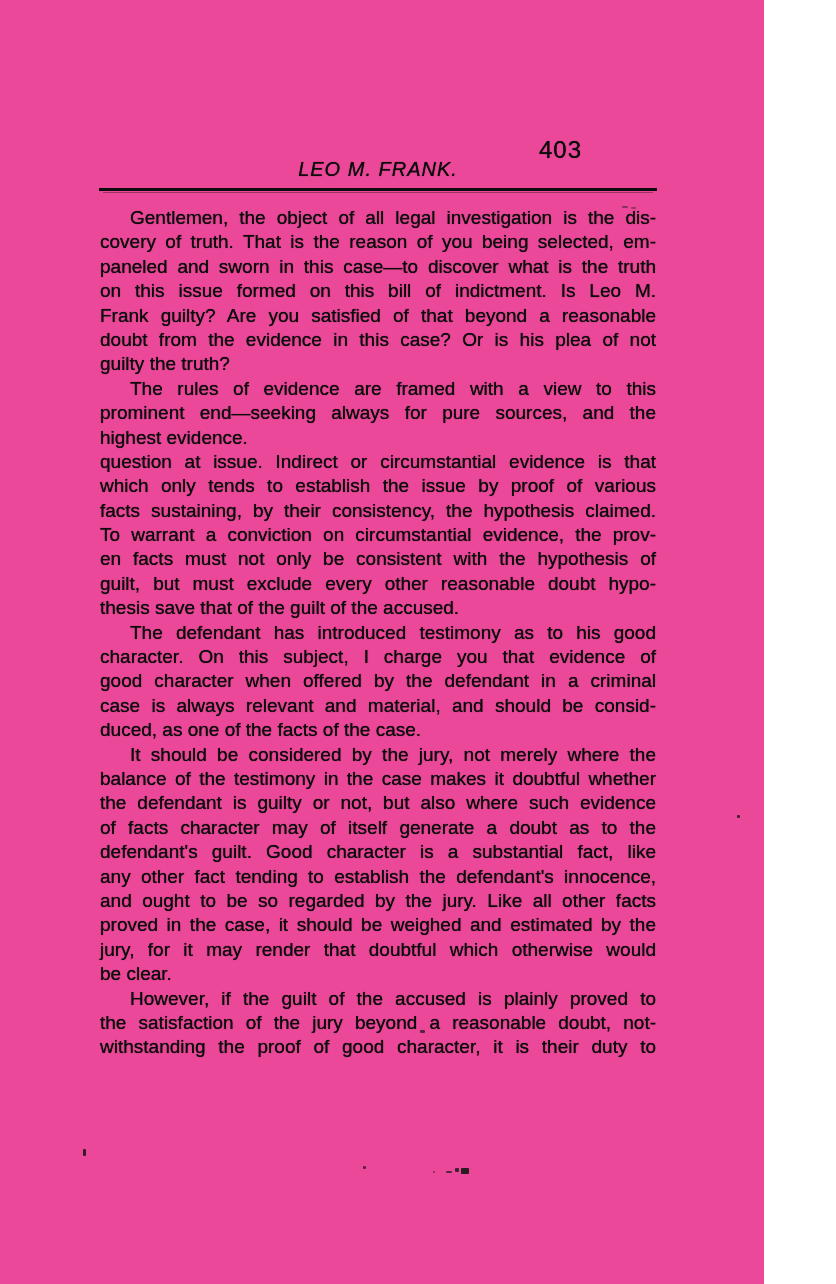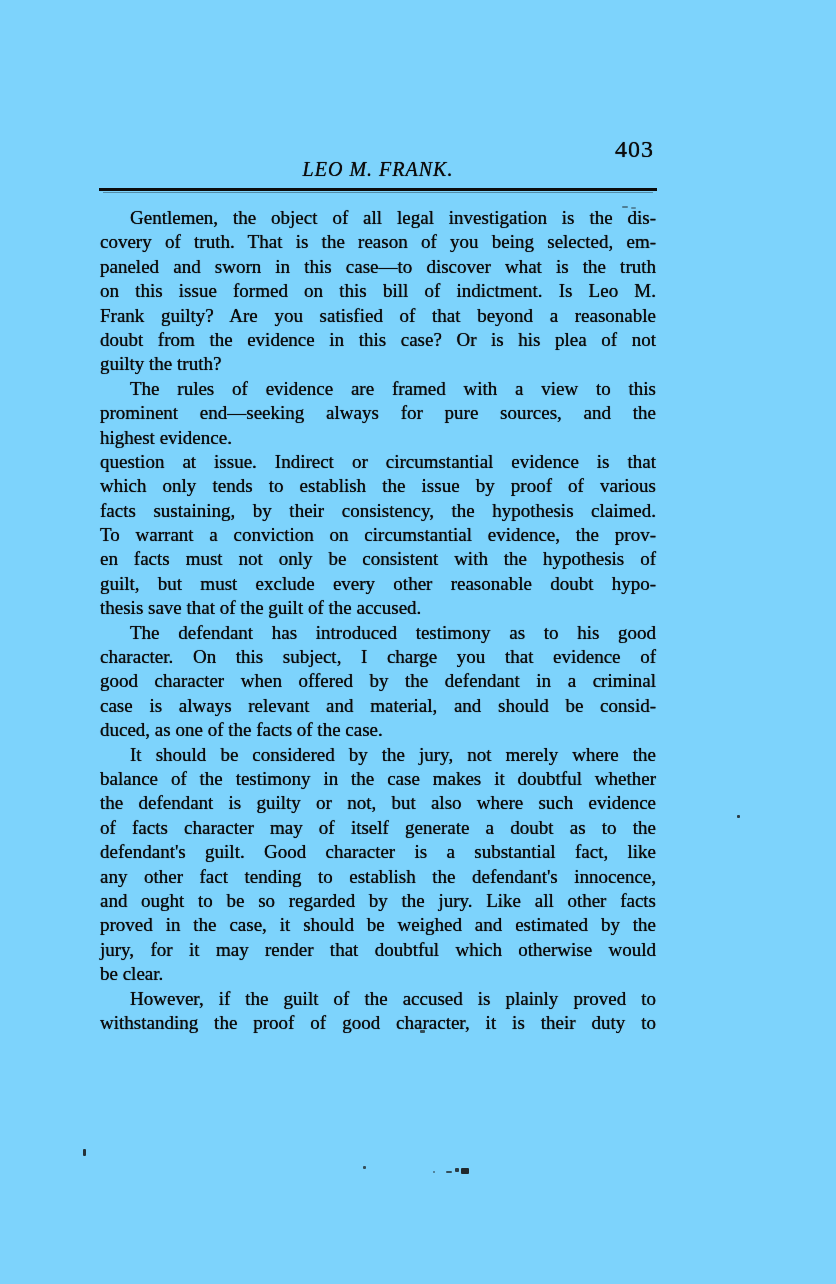--- a/index.html
+++ b/index.html
@@ -2,25 +2,25 @@
 <html><head>
 <meta charset="utf-8">
 <style>
   html, body {
     margin: 0;
     padding: 0;
     background: #ffffff;
   }
   .page {
     position: relative;
-    width: 836px;
+    width: 764px;
     height: 1284px;
-    background: #7dd3fc;
+    background: #ec4899;
     overflow: hidden;
-    font-family: Liberation Serif, serif;
+    font-family: Liberation Sans, sans-serif;
     color: #0c0c0c;
   }
   .running-title {
     position: absolute;
     left: 100px;
     top: 158px;
     width: 556px;
     text-align: center;
     font-style: italic;
     font-size: 20px;
@@ -129,20 +129,21 @@
         <div class="line">of facts character may of itself generate a doubt as to the</div>
         <div class="line">defendant's guilt.  Good character is a substantial fact, like</div>
         <div class="line">any other fact tending to establish the defendant's innocence,</div>
         <div class="line">and ought to be so regarded by the jury.  Like all other facts</div>
         <div class="line">proved in the case, it should be weighed and estimated by the</div>
         <div class="line">jury, for it may render that doubtful which otherwise would</div>
         <div class="line para-end">be clear.</div>
       </div>
       <div class="paragraph">
         <div class="line indent">However, if the guilt of the accused is plainly proved to</div>
+        <div class="line">the satisfaction of the jury beyond a reasonable doubt, not-</div>
         <div class="line">withstanding the proof of good character, it is their duty to</div>
       </div>
     </main>
 <div class="speck" style="left: 622px; top: 206px; width: 6px; height: 2px; opacity: 0.45;"></div>
     <div class="speck" style="left: 631px; top: 207px; width: 5px; height: 2px; opacity: 0.4;"></div>
     <div class="speck" style="left: 420px; top: 1030px; width: 5px; height: 3px; opacity: 0.7;"></div>
     <div class="speck" style="left: 737px; top: 815px; width: 3px; height: 3px; opacity: 0.8;"></div>
     <div class="speck" style="left: 83px; top: 1149px; width: 3px; height: 7px; opacity: 0.85;"></div>
     <div class="speck" style="left: 363px; top: 1166px; width: 3px; height: 3px; opacity: 0.7;"></div>
     <div class="speck" style="left: 433px; top: 1171px; width: 2px; height: 2px; opacity: 0.55;"></div>

